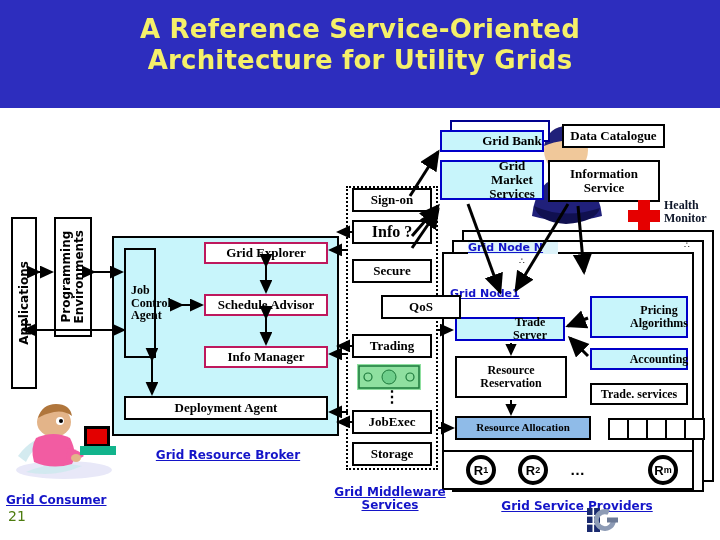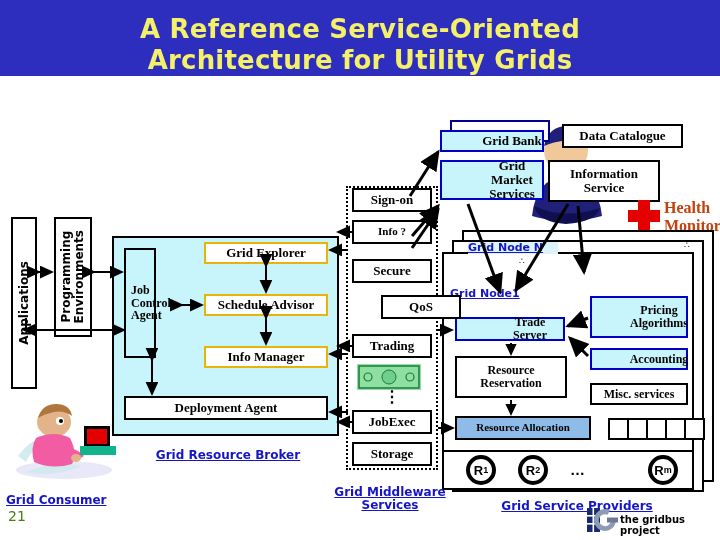--- a/index.html
+++ b/index.html
@@ -5,21 +5,21 @@
   html,body{margin:0;padding:0;}
   body{
     width:720px;height:540px;overflow:hidden;position:relative;
     background:#ffffff;
     font-family:"Liberation Serif", serif;
   }
   .root{position:absolute;left:0;top:0;width:720px;height:540px;}
 
   
   .banner{
-    position:absolute;left:0;top:0;width:720px;height:76px;
+    position:absolute;left:0;top:0;width:720px;height:108px;
     background:#2d2dbe;
     text-decoration:underline;
   }
   .banner-title{
     position:absolute;left:0;top:14px;width:720px;
     text-align:center;color:#f5f06a;
     font-family:"DejaVu Sans", sans-serif;
     font-size:26px;font-weight:bold;line-height:31px;
     letter-spacing:0.2px;
   }
@@ -28,21 +28,21 @@
   
   .bx{
     position:absolute;box-sizing:border-box;
     display:flex;align-items:center;justify-content:center;
     text-align:center;
     font-family:"Liberation Serif", serif;
     font-weight:bold;color:#000;
     line-height:1.06;
   }
   .bx.white{background:#ffffff;border:2px solid #000000;}
-  .bx.blueborder{background:#ffffff;border:2px solid #eab308;}
+  .bx.blueborder{background:#ffffff;border:2px solid #be185d;}
   .bx.cyan{background:#c8f5fb;border:2px solid #0000c8;padding-left:40px;}
   .bx.cyanblack{background:#c8f5fb;border:2px solid #000000;}
   .bx.steel{background:#8fbbe8;border:2px solid #000000;}
 
   .label-blue{
     position:absolute;color:#1414c8;font-weight:bold;
     font-family:"DejaVu Sans", sans-serif;
     text-decoration:underline;text-align:center;line-height:1.12;
   }
 
@@ -130,39 +130,39 @@
     <path d="M22 86 q30 14 66 2 q-4 14 -34 16 q-28 -2 -32 -18 z" fill="#101050"></path>
     <ellipse cx="54" cy="64" rx="16" ry="8" fill="#ffffff"></ellipse>
   </svg>
 
   <div class="bx white" style="left:450px;top:120px;width:100px;height:22px;border-color:#00008f;"></div>
 
   <div class="bx cyan" style="left:440px;top:130px;width:104px;height:22px;font-size:13px;">
     <span>Grid Bank</span>
   </div>
 
-  <div class="bx white" style="left:562px;top:124px;width:121px;height:24px;font-size:13px;justify-content:center;">
+  <div class="bx white" style="left:562px;top:124px;width:103px;height:24px;font-size:13px;justify-content:center;">
     <span>Data Catalogue</span>
   </div>
 
   <div class="bx cyan" style="left:440px;top:160px;width:104px;height:40px;font-size:13px;white-space:pre-line;">
     <span>Grid Market
 Services</span>
   </div>
 
   <div class="bx white" style="left:548px;top:160px;width:112px;height:42px;font-size:13px;white-space:pre-line;">
     <span>Information
 Service</span>
   </div>
 
   <div class="hmcross" style="left:628px;top:200px;width:32px;height:32px;">
     <b style="left:10px;top:0px;width:12px;height:32px;"></b>
     <b style="left:0px;top:10px;width:32px;height:12px;"></b>
   </div>
-  <div style="position:absolute;left:664px;top:199px;width:56px;font-family:'Liberation Serif',serif;font-weight:bold;font-size:16px;color:#c2410c;line-height:1.1;white-space:pre-line;text-align:left;">Health
+  <div style="position:absolute;left:664px;top:199px;width:56px;font-family:'Liberation Serif',serif;font-weight:bold;font-size:12px;color:#0f172a;line-height:1.1;white-space:pre-line;text-align:left;">Health
 Monitor</div>
 
   <div class="gridnode" style="left:462px;top:230px;width:252px;height:252px;"></div>
   <div class="gridnode" style="left:452px;top:240px;width:252px;height:252px;"></div>
   <div class="gridnode" style="left:442px;top:252px;width:252px;height:238px;"></div>
 
   <div class="label-blue" style="left:468px;top:242px;width:90px;font-size:11px;background:#ddf3fa;text-align:left;">Grid Node N</div>
   <div class="smalldots" style="left:519px;top:256px;">∴</div>
   <div class="smalldots" style="left:684px;top:240px;">∴</div>
 
@@ -175,21 +175,21 @@
   <div class="bx cyan" style="left:590px;top:296px;width:98px;height:42px;font-size:12px;white-space:pre-line;">
     <span>Pricing
 Algorithms</span>
   </div>
 
   <div class="bx cyan" style="left:590px;top:348px;width:98px;height:22px;font-size:12px;">
     <span>Accounting</span>
   </div>
 
   <div class="bx white" style="left:590px;top:383px;width:98px;height:22px;font-size:12px;">
-    <span>Misc. services</span>
+    <span>Trade. services</span>
   </div>
 
   <div class="bx white" style="left:455px;top:356px;width:112px;height:42px;font-size:12px;white-space:pre-line;">
     <span>Resource
 Reservation</span>
   </div>
 
   <div class="bx steel" style="left:455px;top:416px;width:136px;height:24px;font-size:11px;">
     <span>Resource Allocation</span>
   </div>
@@ -212,28 +212,27 @@
   <div class="label-blue" style="left:482px;top:500px;width:190px;font-size:12px;">Grid Service Providers</div>
 
   <svg class="clip" style="left:586px;top:505px;" width="34" height="30" viewBox="0 0 34 30">
     <rect x="1" y="3" width="13" height="24" fill="#1a2a6e"></rect>
     <rect x="1" y="10" width="13" height="1.6" fill="#ffffff"></rect>
     <rect x="1" y="18" width="13" height="1.6" fill="#ffffff"></rect>
     <rect x="6.5" y="3" width="1.6" height="24" fill="#ffffff"></rect>
     <path d="M30 15 a11 11 0 1 1 -6 -9.8 l-2.5 4.6 a6 6 0 1 0 3.3 5.2 z" fill="#8d9bb5"></path>
     <rect x="21" y="12.5" width="11" height="5" fill="#6c7a96"></rect>
   </svg>
-  <div class="gridbus-text" style="left:620px;top:514px;">the gridbus project</div>
 
   <div class="mw-panel"></div>
 
   <div class="bx white" style="left:352px;top:188px;width:80px;height:24px;font-size:13px;">
     <span>Sign-on</span>
   </div>
-  <div class="bx white" style="left:352px;top:220px;width:80px;height:24px;font-size:11px;">
+  <div class="bx white" style="left:352px;top:220px;width:80px;height:24px;font-size:16px;">
     <span>Info ?</span>
   </div>
   <div class="bx white" style="left:352px;top:259px;width:80px;height:24px;font-size:13px;">
     <span>Secure</span>
   </div>
   <div class="bx white" style="left:352px;top:295px;width:80px;height:24px;font-size:13px;margin-left:29px;">
     <span>QoS</span>
   </div>
   <div class="bx white" style="left:352px;top:334px;width:80px;height:24px;font-size:13px;">
     <span>Trading</span>

